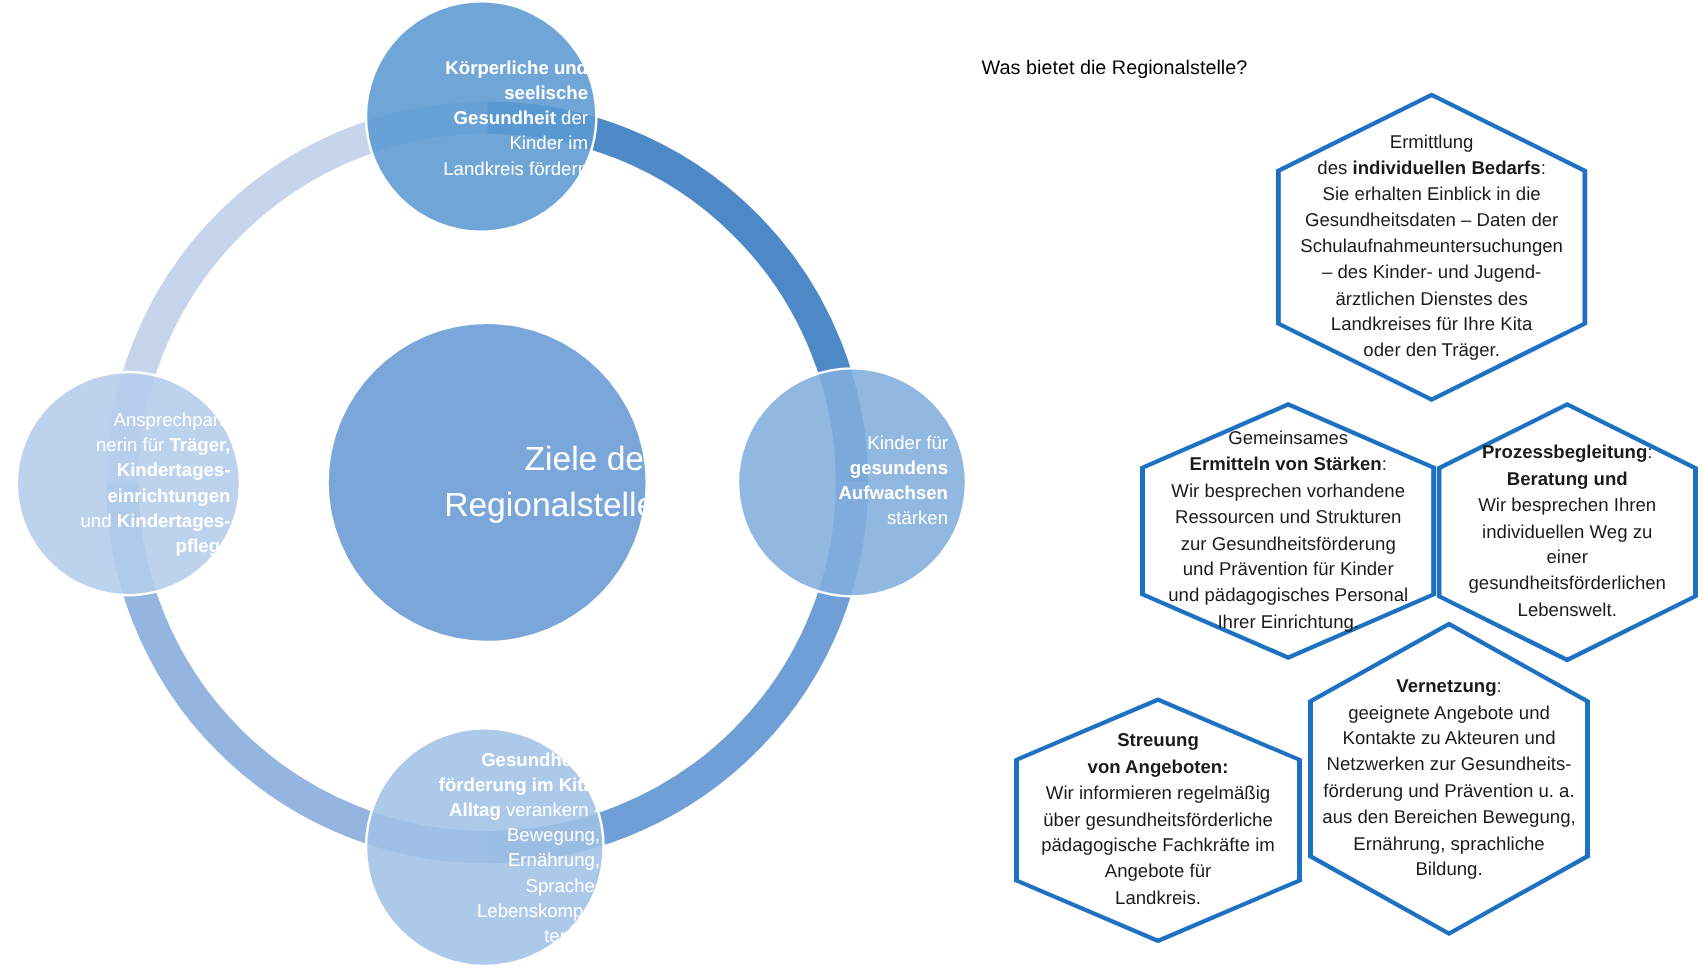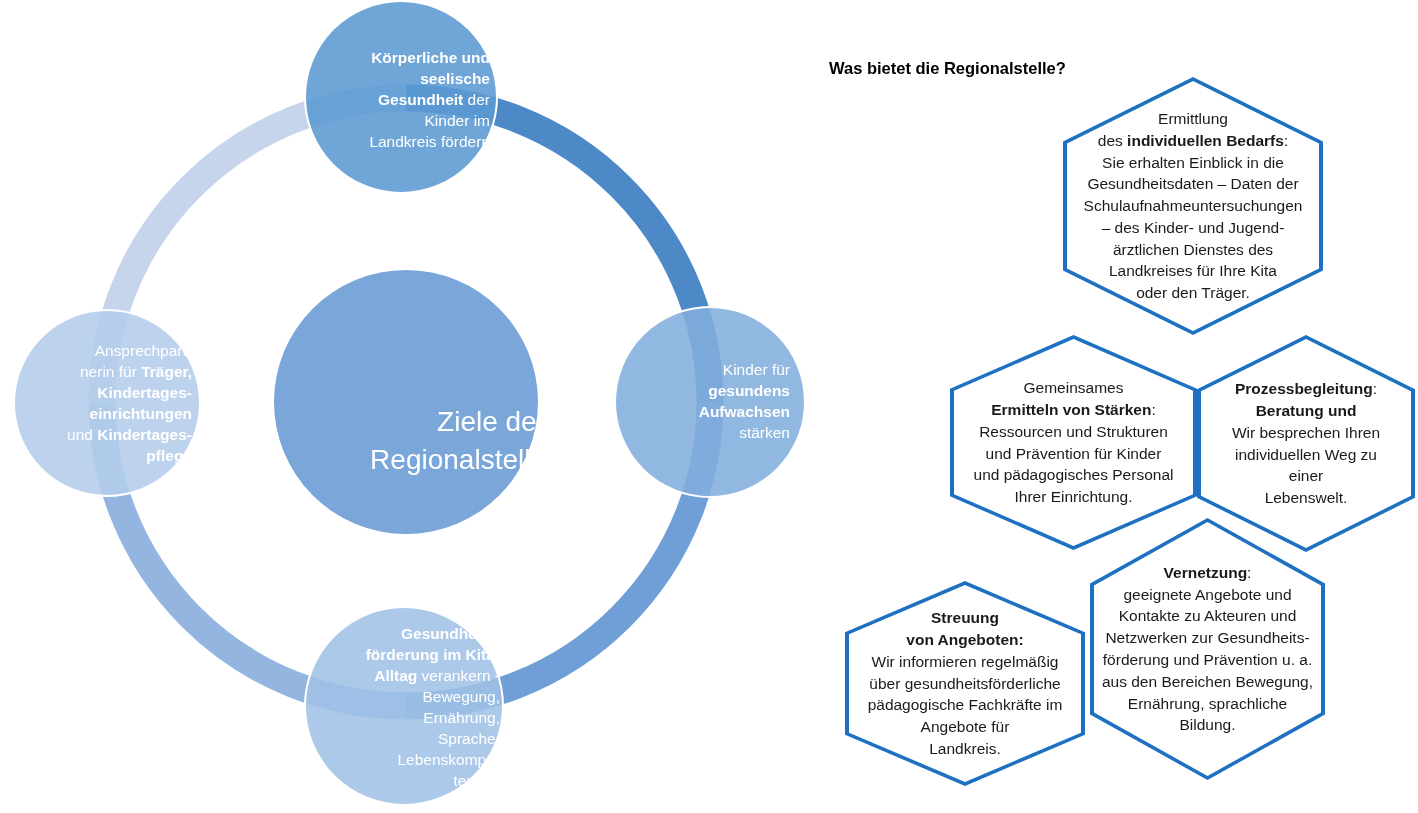--- a/index.html
+++ b/index.html
@@ -15,22 +15,22 @@
   .cycle svg { position:absolute; left:0; top:0; }
   .ctext {
     position:absolute; transform:translate(-50%,-50%);
     text-align:right; color:var(--circle-text);
     font-size:15.5px; line-height:21px;
   }
   .center-label { font-size:28px; line-height:38px; font-weight:400; }
 
   
   .offer-heading {
-    position:absolute; left:818px; top:48px; margin:11px;
-    font-size:16.5px; font-weight:bold; color:var(--heading-text);
+    position:absolute; left:818px; top:48px; margin:0;
+    font-size:16.5px; font-weight:normal; color:var(--heading-text);
   }
   .hex { position:absolute; }
   .hex .hb, .hex .hf {
     position:absolute;
     clip-path:polygon(50% 0%, 100% 25%, 100% 75%, 50% 100%, 0% 75%, 0% 25%);
   }
   .hex .hb { inset:0; background:var(--hex-border); }
   .hex .hf { inset:4px; background:#ffffff; }
   .hex .ht {
     position:absolute; inset:0;
@@ -54,21 +54,21 @@
     <path d="M 406 706 A 304 304 0 0 1 102 402" fill="none" stroke-width="27" style="stroke:var(--ring-bottom-left)"></path>
     <path d="M 102 402 A 304 304 0 0 1 406 98" fill="none" stroke-width="27" style="stroke:var(--ring-top-left)"></path>
 
     <circle cx="406" cy="402" r="132" style="fill:var(--circle-center)"></circle>
     <circle cx="401" cy="97" r="96" fill-opacity="0.88" stroke="#ffffff" stroke-width="2" style="fill:var(--circle-top)"></circle>
     <circle cx="710" cy="402" r="95" fill-opacity="0.88" stroke="#ffffff" stroke-width="2" style="fill:var(--circle-right)"></circle>
     <circle cx="404" cy="706" r="99" fill-opacity="0.88" stroke="#ffffff" stroke-width="2" style="fill:var(--circle-bottom)"></circle>
     <circle cx="107" cy="403" r="93" fill-opacity="0.88" stroke="#ffffff" stroke-width="2" style="fill:var(--circle-left)"></circle>
   </svg>
 
-  <div class="ctext center-label" style="left:406px; top:402px; width:280px;margin-top:39px;">
+  <div class="ctext center-label" style="left:406px; top:402px; width:280px;">
       <div><span>Ziele der</span></div>
       <div><span>Regionalstelle</span></div>
     </div>
   <div class="ctext" style="left:401px; top:99px; width:178px;">
       <div><span class="b">Körperliche und</span></div>
       <div><span class="b">seelische</span></div>
       <div><span class="b">Gesundheit</span><span> der</span></div>
       <div><span>Kinder im</span></div>
       <div><span>Landkreis fördern</span></div>
     </div>
@@ -114,35 +114,38 @@
       <div><span>Landkreises für Ihre Kita</span></div>
       <div><span>oder den Träger.</span></div>
     </div>
 </div>
 <div class="hex" id="hex-staerken">
   <div class="hb"></div>
   <div class="hf"></div>
   <div class="ht">
       <div><span>Gemeinsames</span></div>
       <div><span class="b">Ermitteln von Stärken</span><span>:</span></div>
+      <div><span>Wir besprechen vorhandene</span></div>
       <div><span>Ressourcen und Strukturen</span></div>
+      <div><span>zur Gesundheitsförderung</span></div>
       <div><span>und Prävention für Kinder</span></div>
       <div><span>und pädagogisches Personal</span></div>
       <div><span>Ihrer Einrichtung.</span></div>
     </div>
 </div>
 <div class="hex" id="hex-beratung">
   <div class="hb"></div>
   <div class="hf"></div>
   <div class="ht">
       <div><span class="b">Prozessbegleitung</span><span>:</span></div>
       <div><span class="b">Beratung und</span></div>
       <div><span>Wir besprechen Ihren</span></div>
       <div><span>individuellen Weg zu</span></div>
       <div><span>einer</span></div>
+      <div><span>gesundheitsförderlichen</span></div>
       <div><span>Lebenswelt.</span></div>
     </div>
 </div>
 <div class="hex" id="hex-streuung">
   <div class="hb"></div>
   <div class="hf"></div>
   <div class="ht">
       <div><span class="b">Streuung</span></div>
       <div><span class="b">von Angeboten:</span></div>
       <div><span>Wir informieren regelmäßig</span></div>

